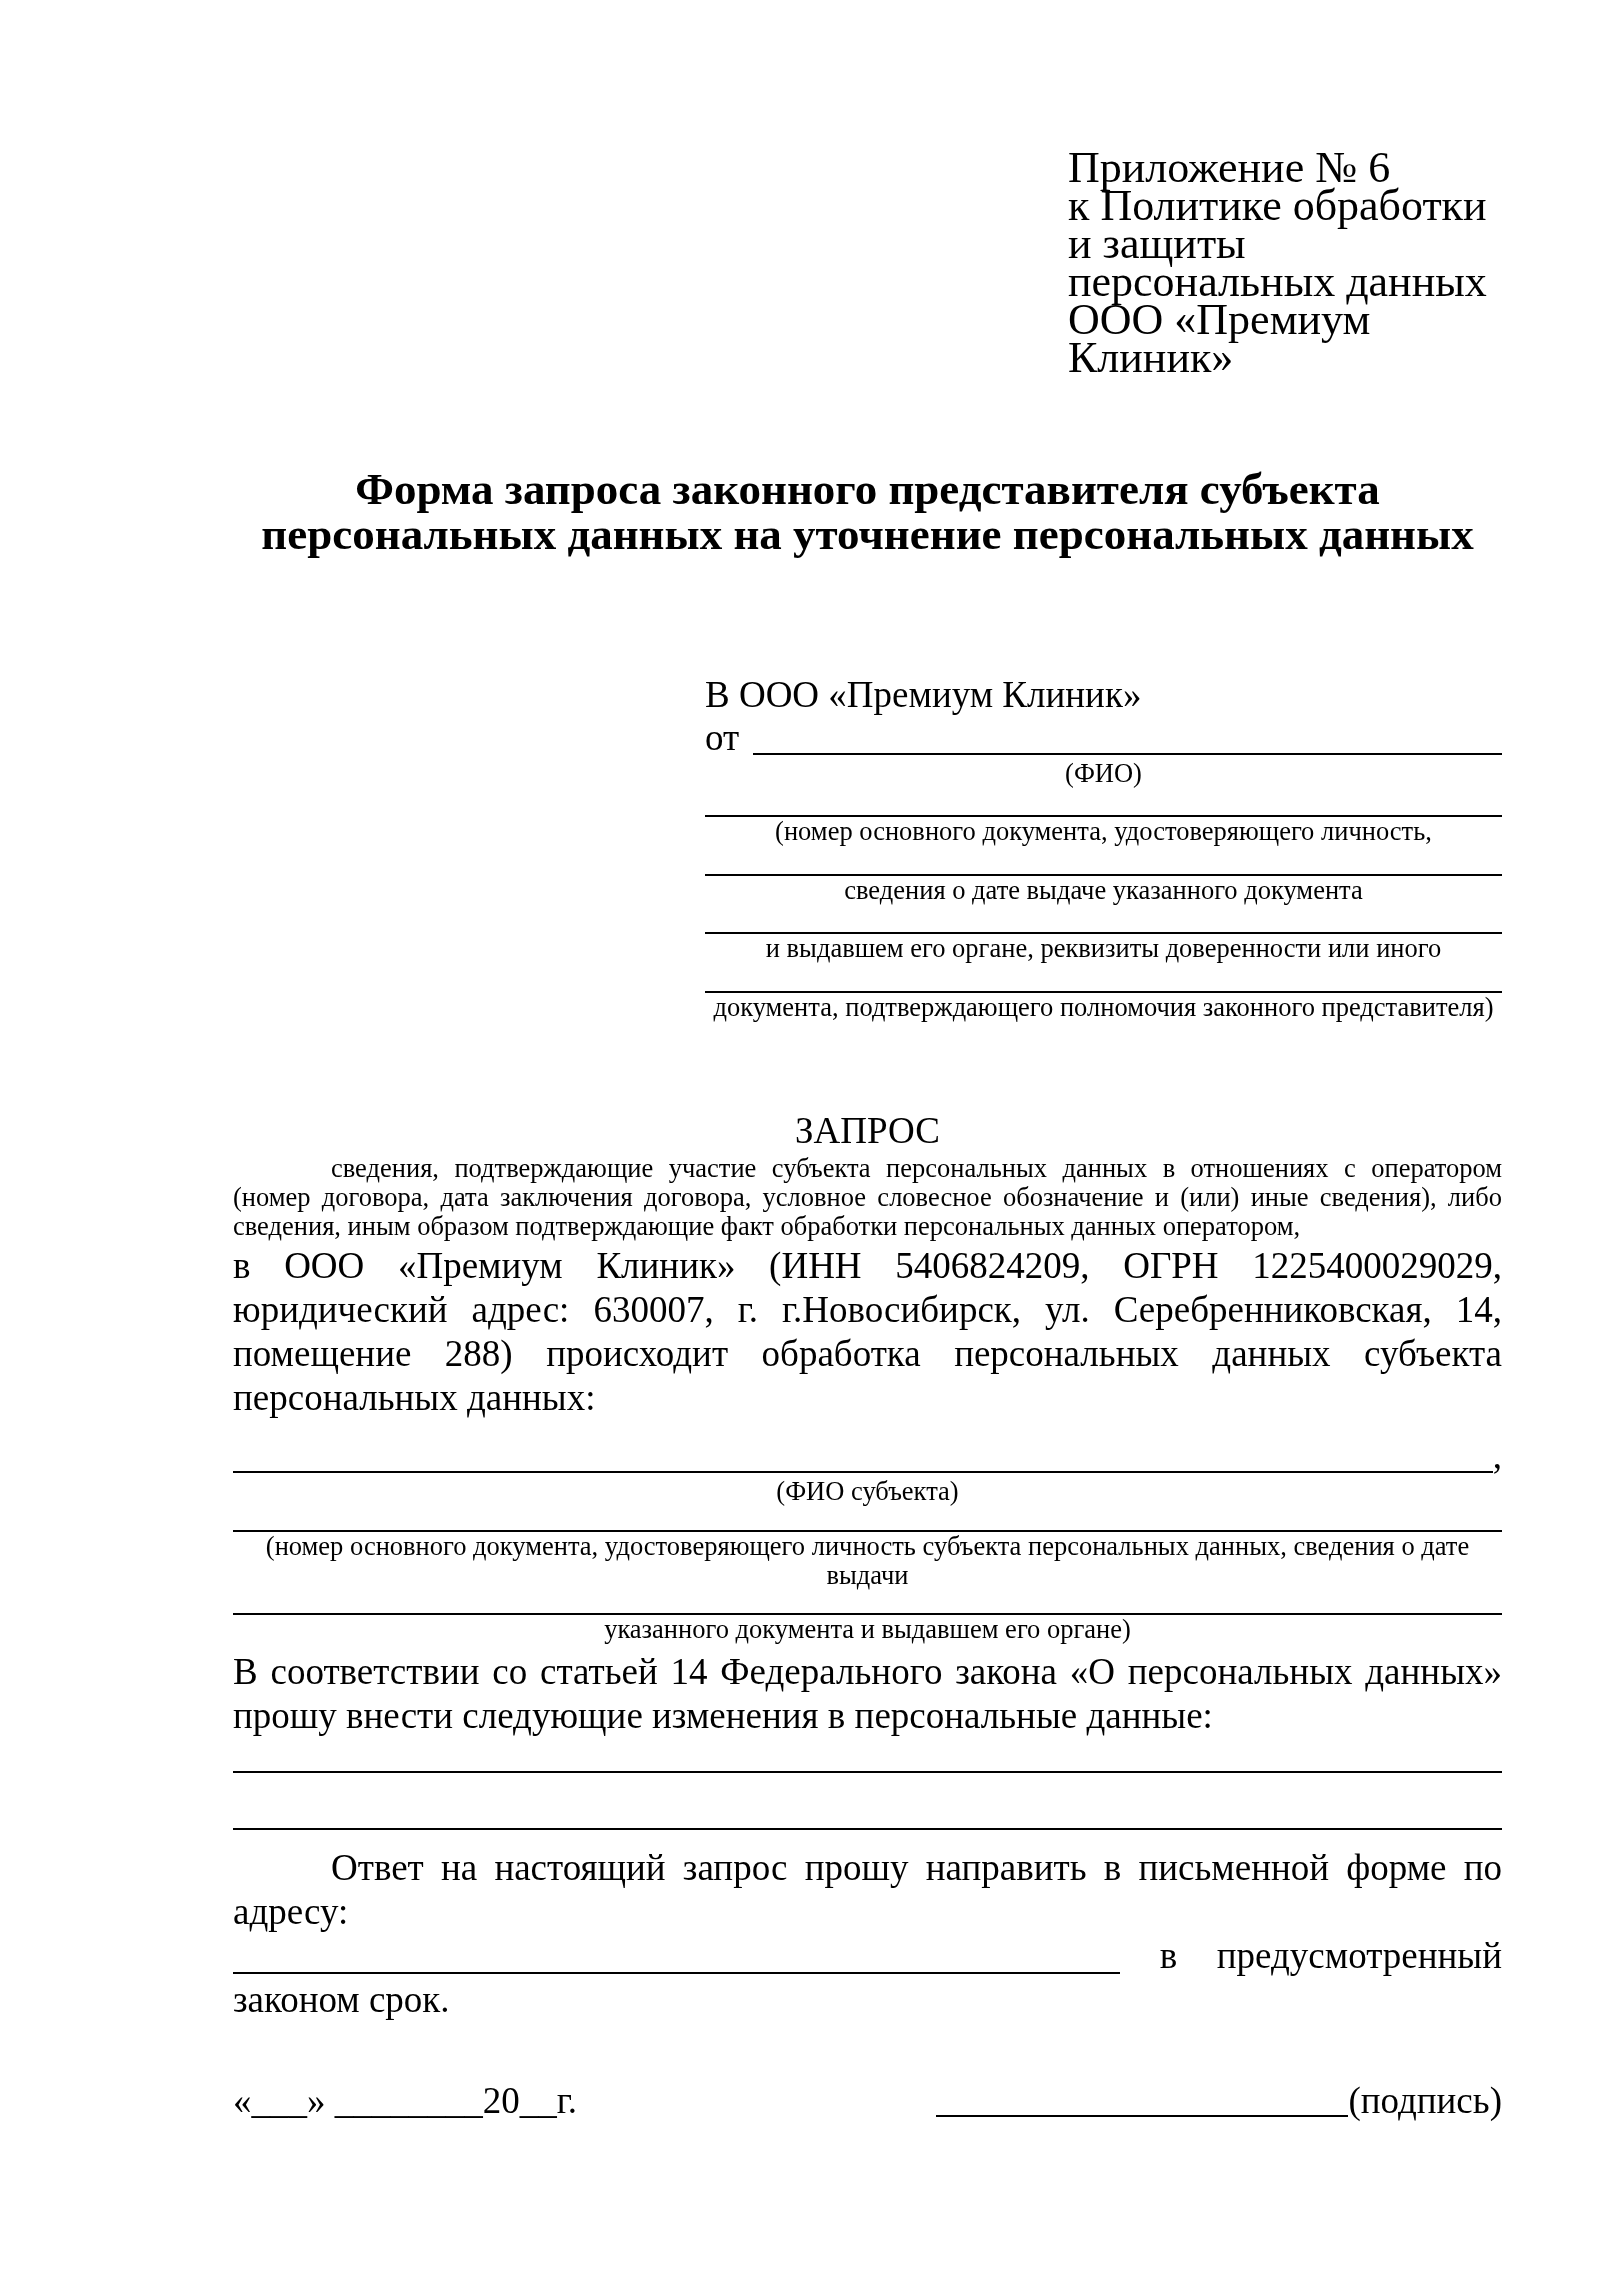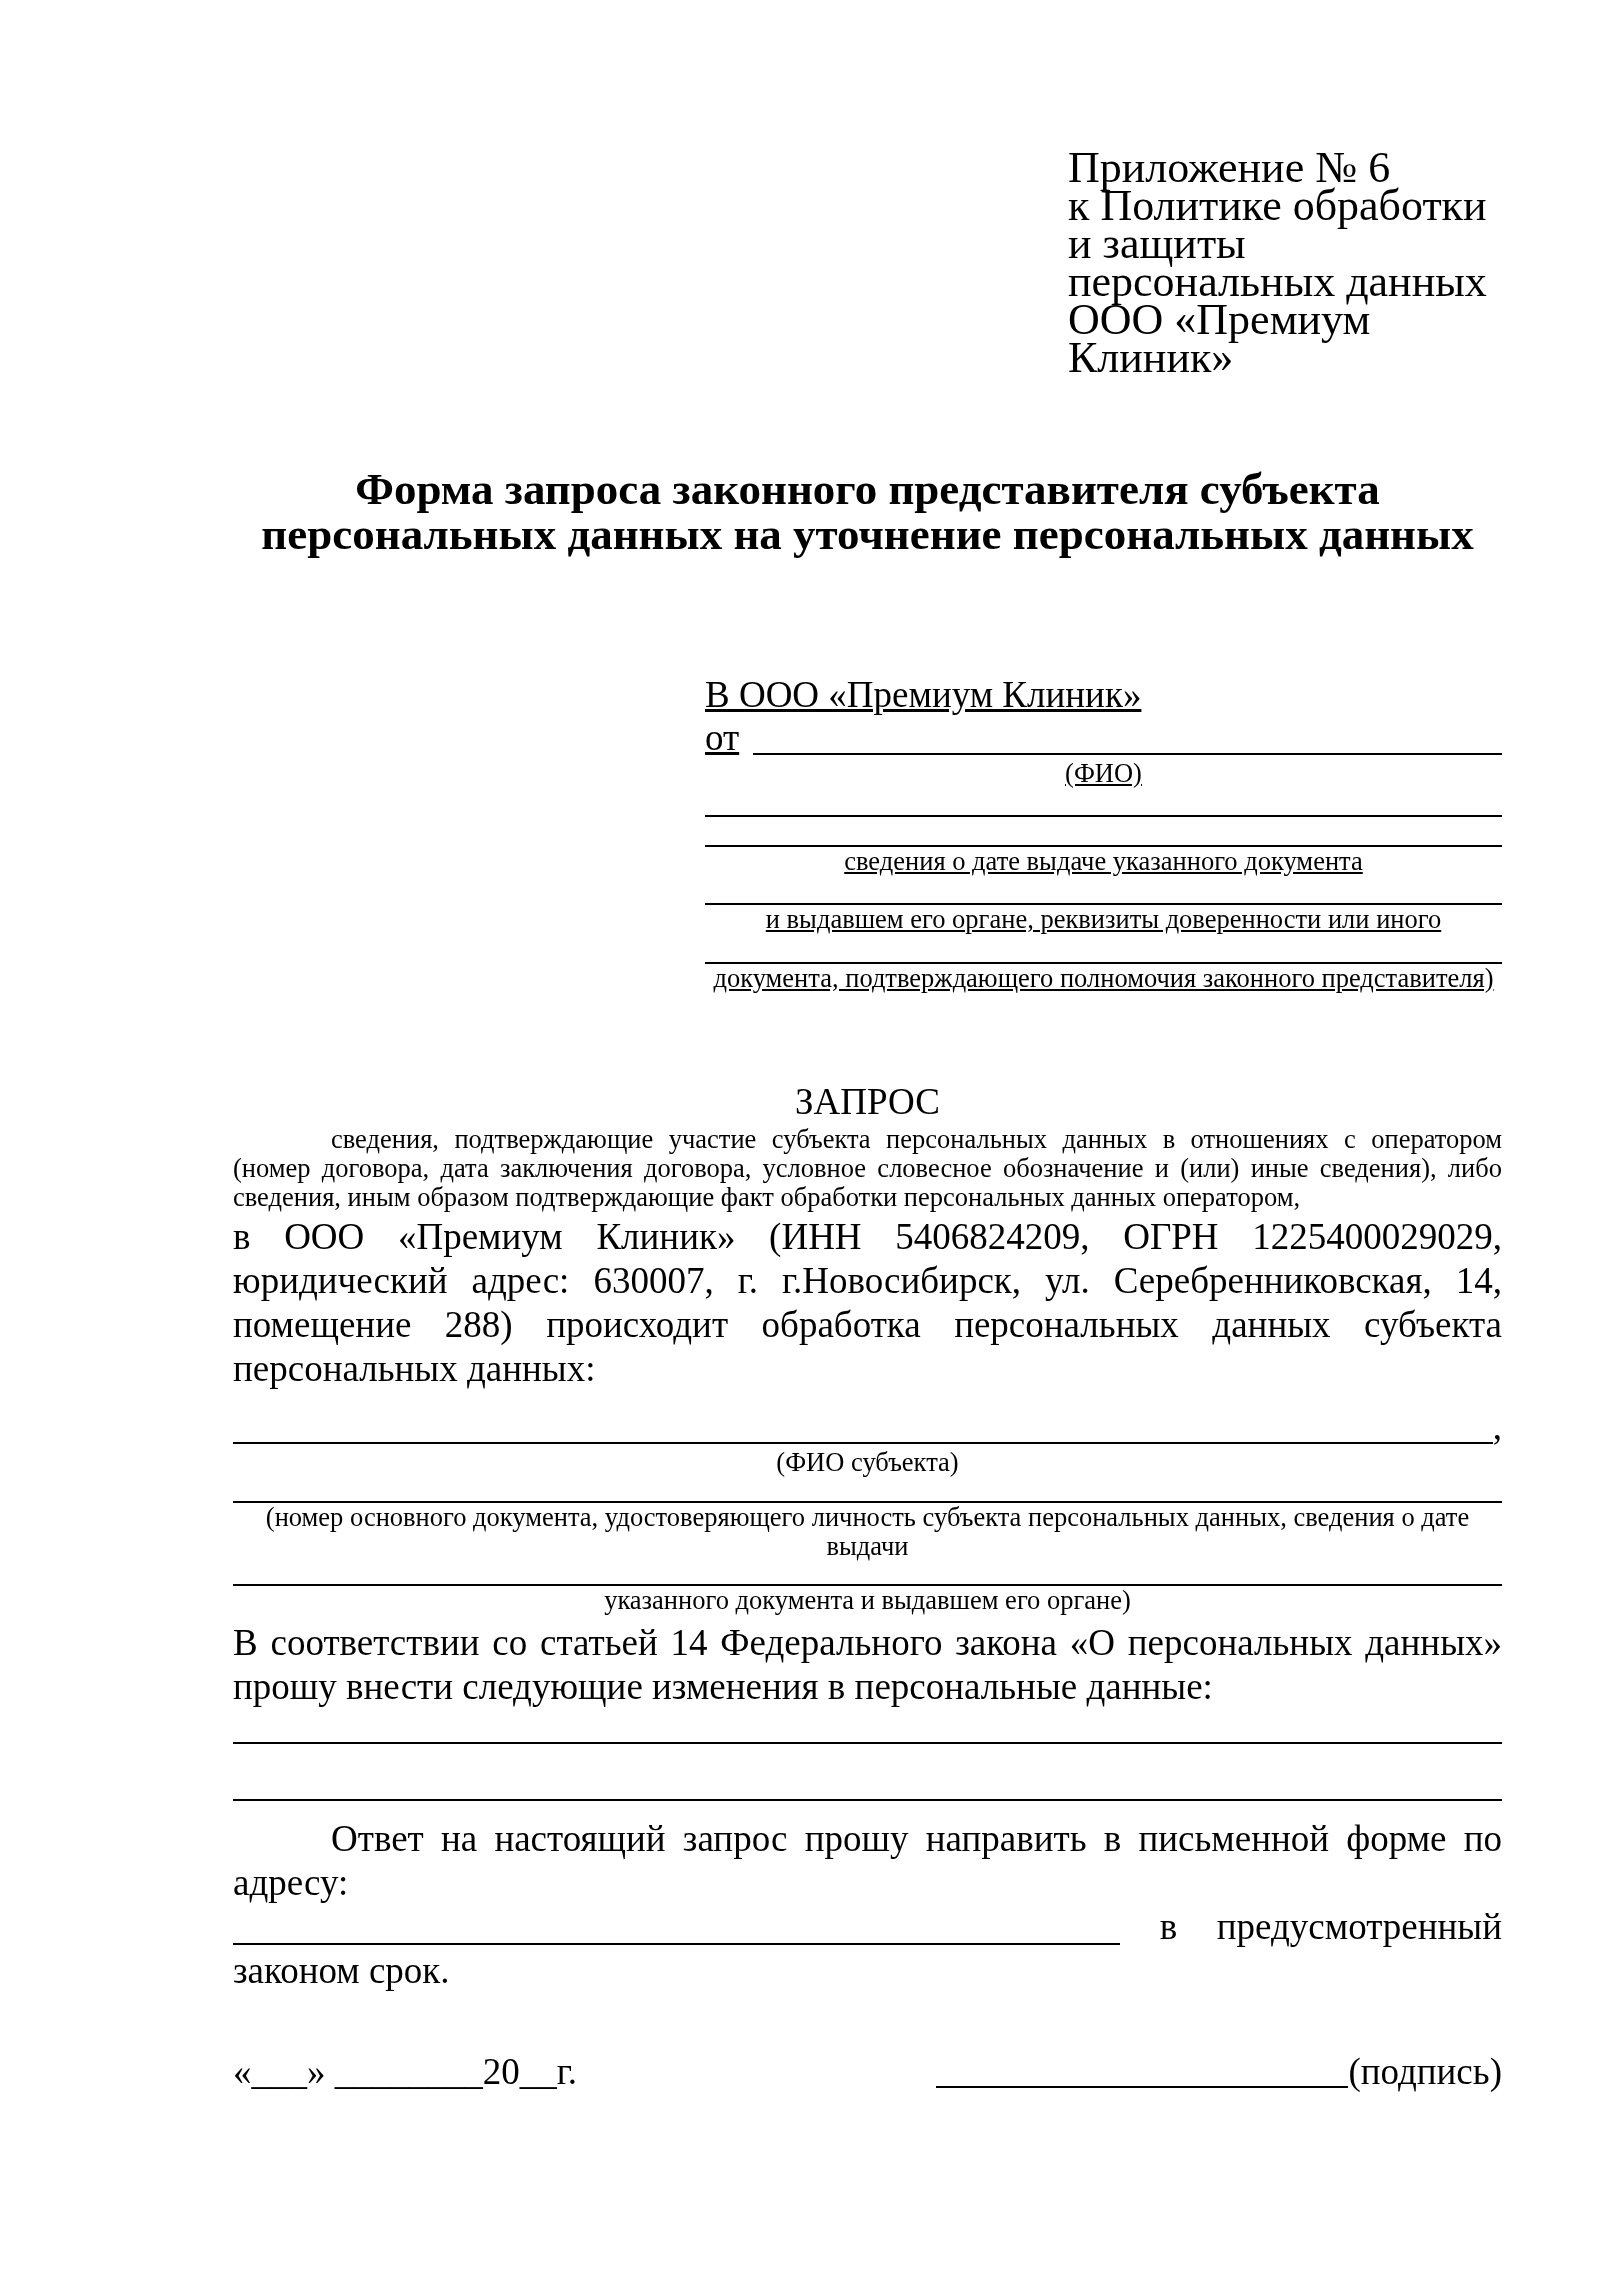--- a/index.html
+++ b/index.html
@@ -17,21 +17,21 @@
     font-size:44px;line-height:38px;
     text-align:left;
   }
   .title{
     margin:90px 0 0 0;
     font-size:45px;line-height:45px;font-weight:700;
     text-align:center;
   }
   .addressee{
     margin-top:116px;margin-left:472px;
-    font-size:37px;line-height:43px;text-decoration:underline;
+    font-size:37px;line-height:43px;
   }
   .from-row{display:flex;}
   .fill{border-bottom:2.9px solid #000000;}
   .from-row .fill{flex:1;margin-left:13.7px;margin-bottom:3.9px;}
   .caption{font-size:26.5px;line-height:29px;text-align:center;}
   .blank-row{margin-top:9.8px;}
   .blank-field{height:17.6px;border-bottom:2.9px solid #000000;}
   .zapros{margin-top:87px;font-size:37px;line-height:43px;text-align:center;}
   .accordance{display:flex;font-size:37px;line-height:43px;padding-left:98px;margin-top:2px;}
   .accordance .fill{flex:1;margin-left:13.7px;margin-bottom:3.9px;}
@@ -74,20 +74,21 @@
   <div class="addressee">
     <div>В ООО «Премиум Клиник»</div>
     <div class="from-row">
       <span>от</span>
       <span class="fill"></span>
     </div>
     <div class="caption">(ФИО)</div>
 
     <div class="blank-row">
       <div class="blank-field"></div>
+      <div class="caption">(номер основного документа, удостоверяющего личность,</div>
     </div>
     <div class="blank-row">
       <div class="blank-field"></div>
       <div class="caption">сведения о дате выдаче указанного документа</div>
     </div>
     <div class="blank-row">
       <div class="blank-field"></div>
       <div class="caption">и выдавшем его органе, реквизиты доверенности или иного</div>
     </div>
     <div class="blank-row">

